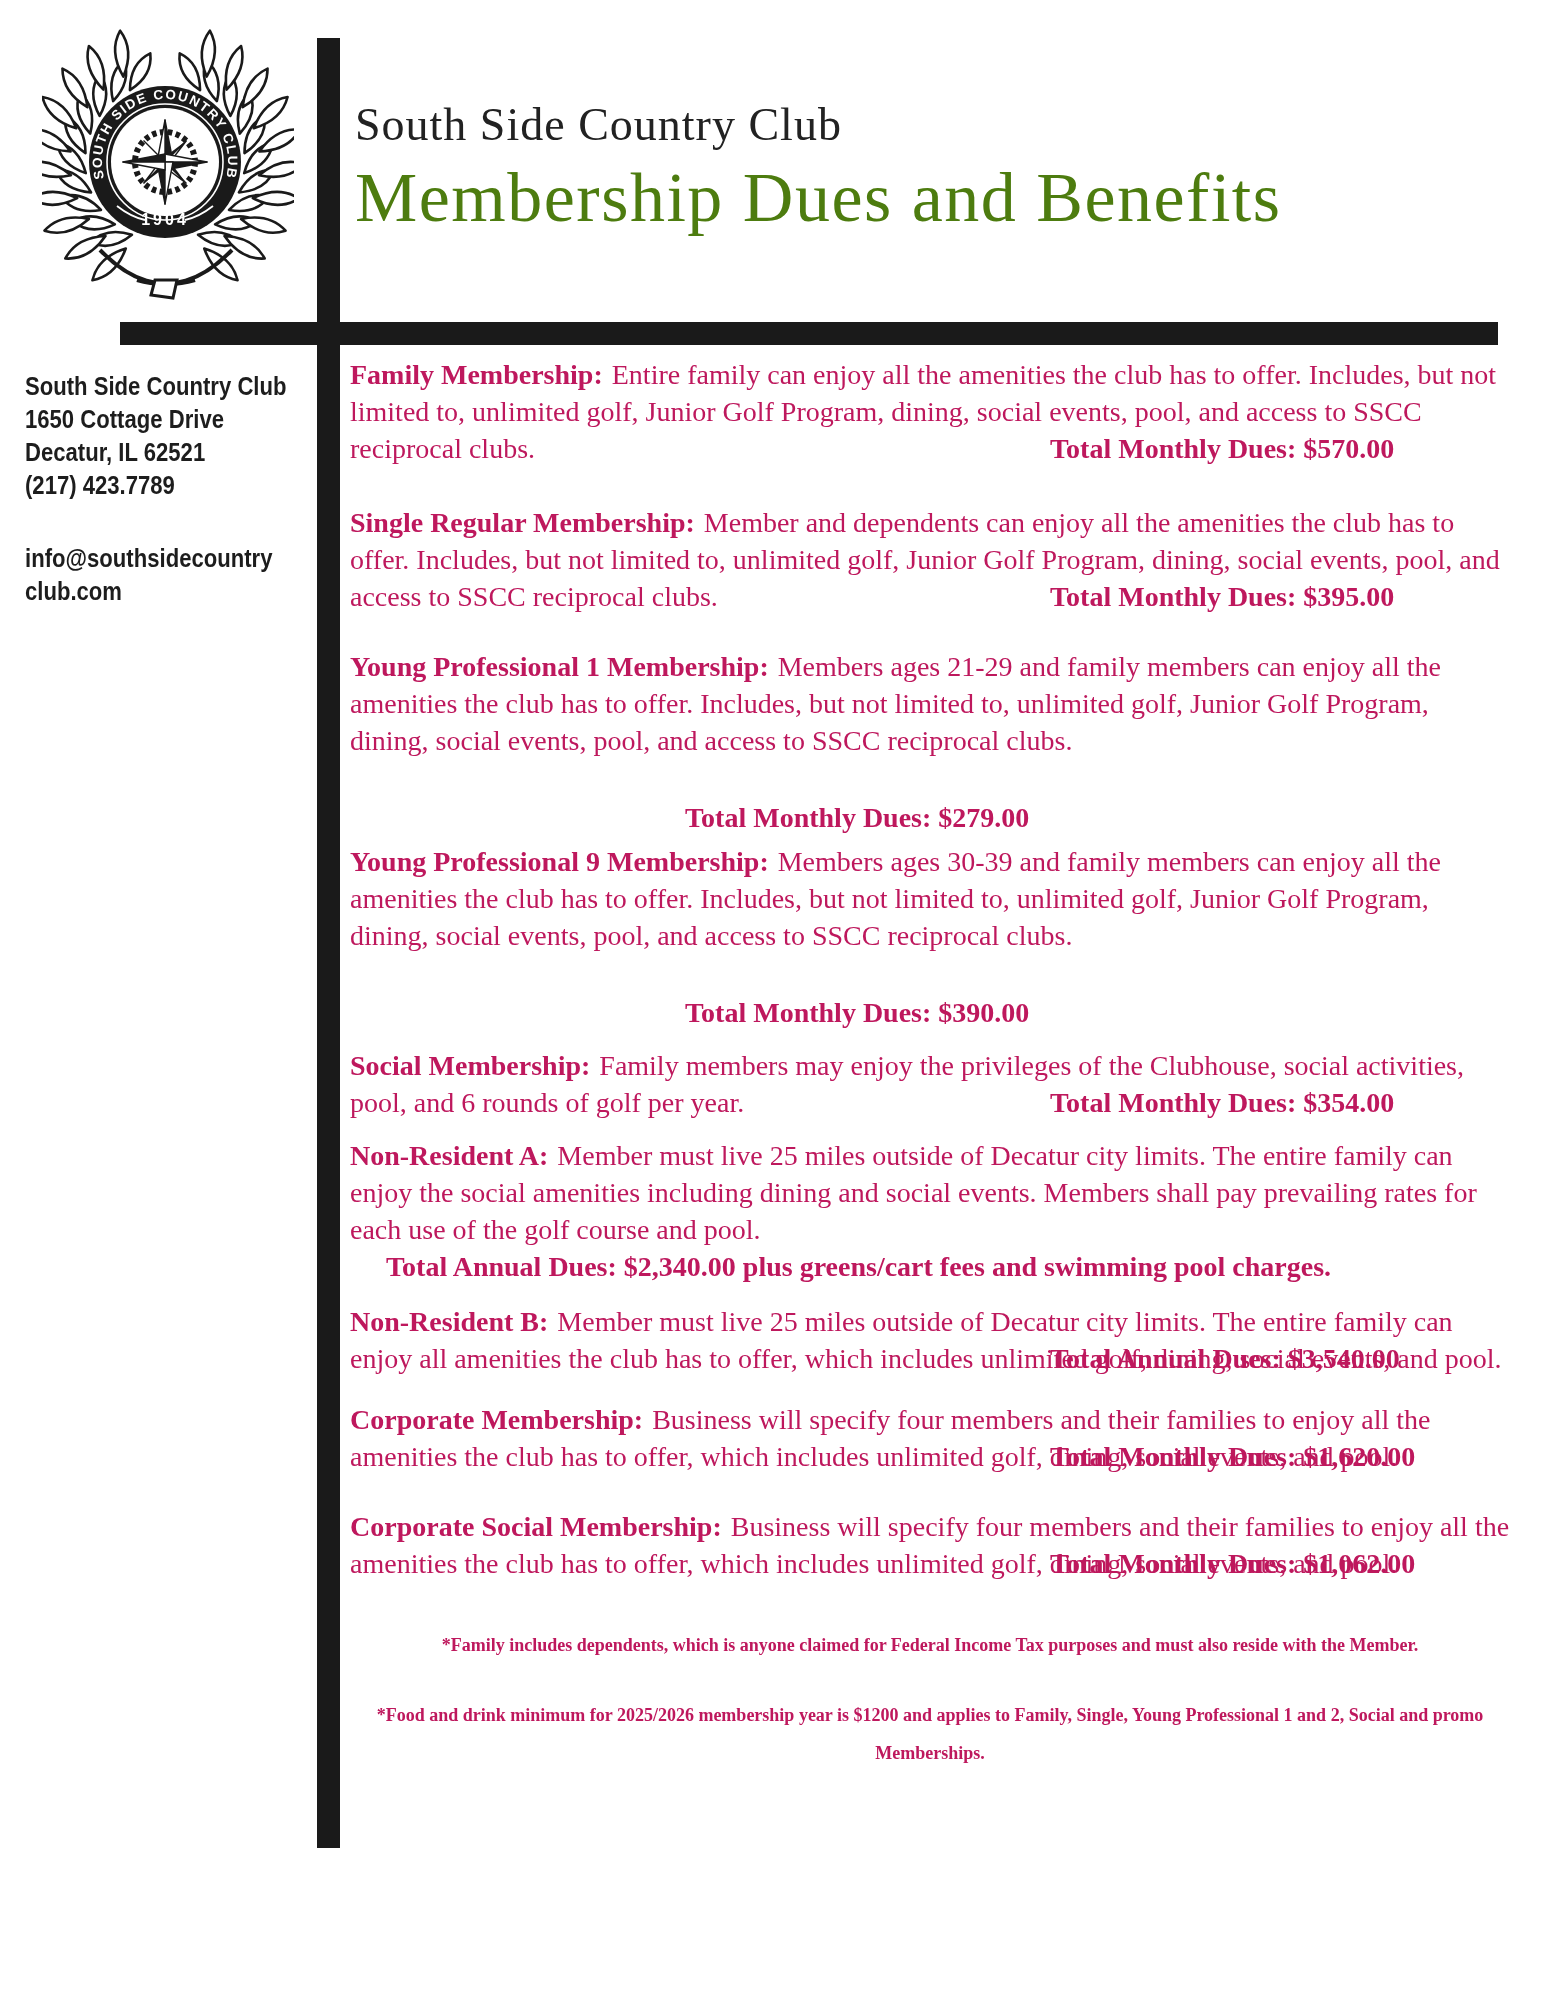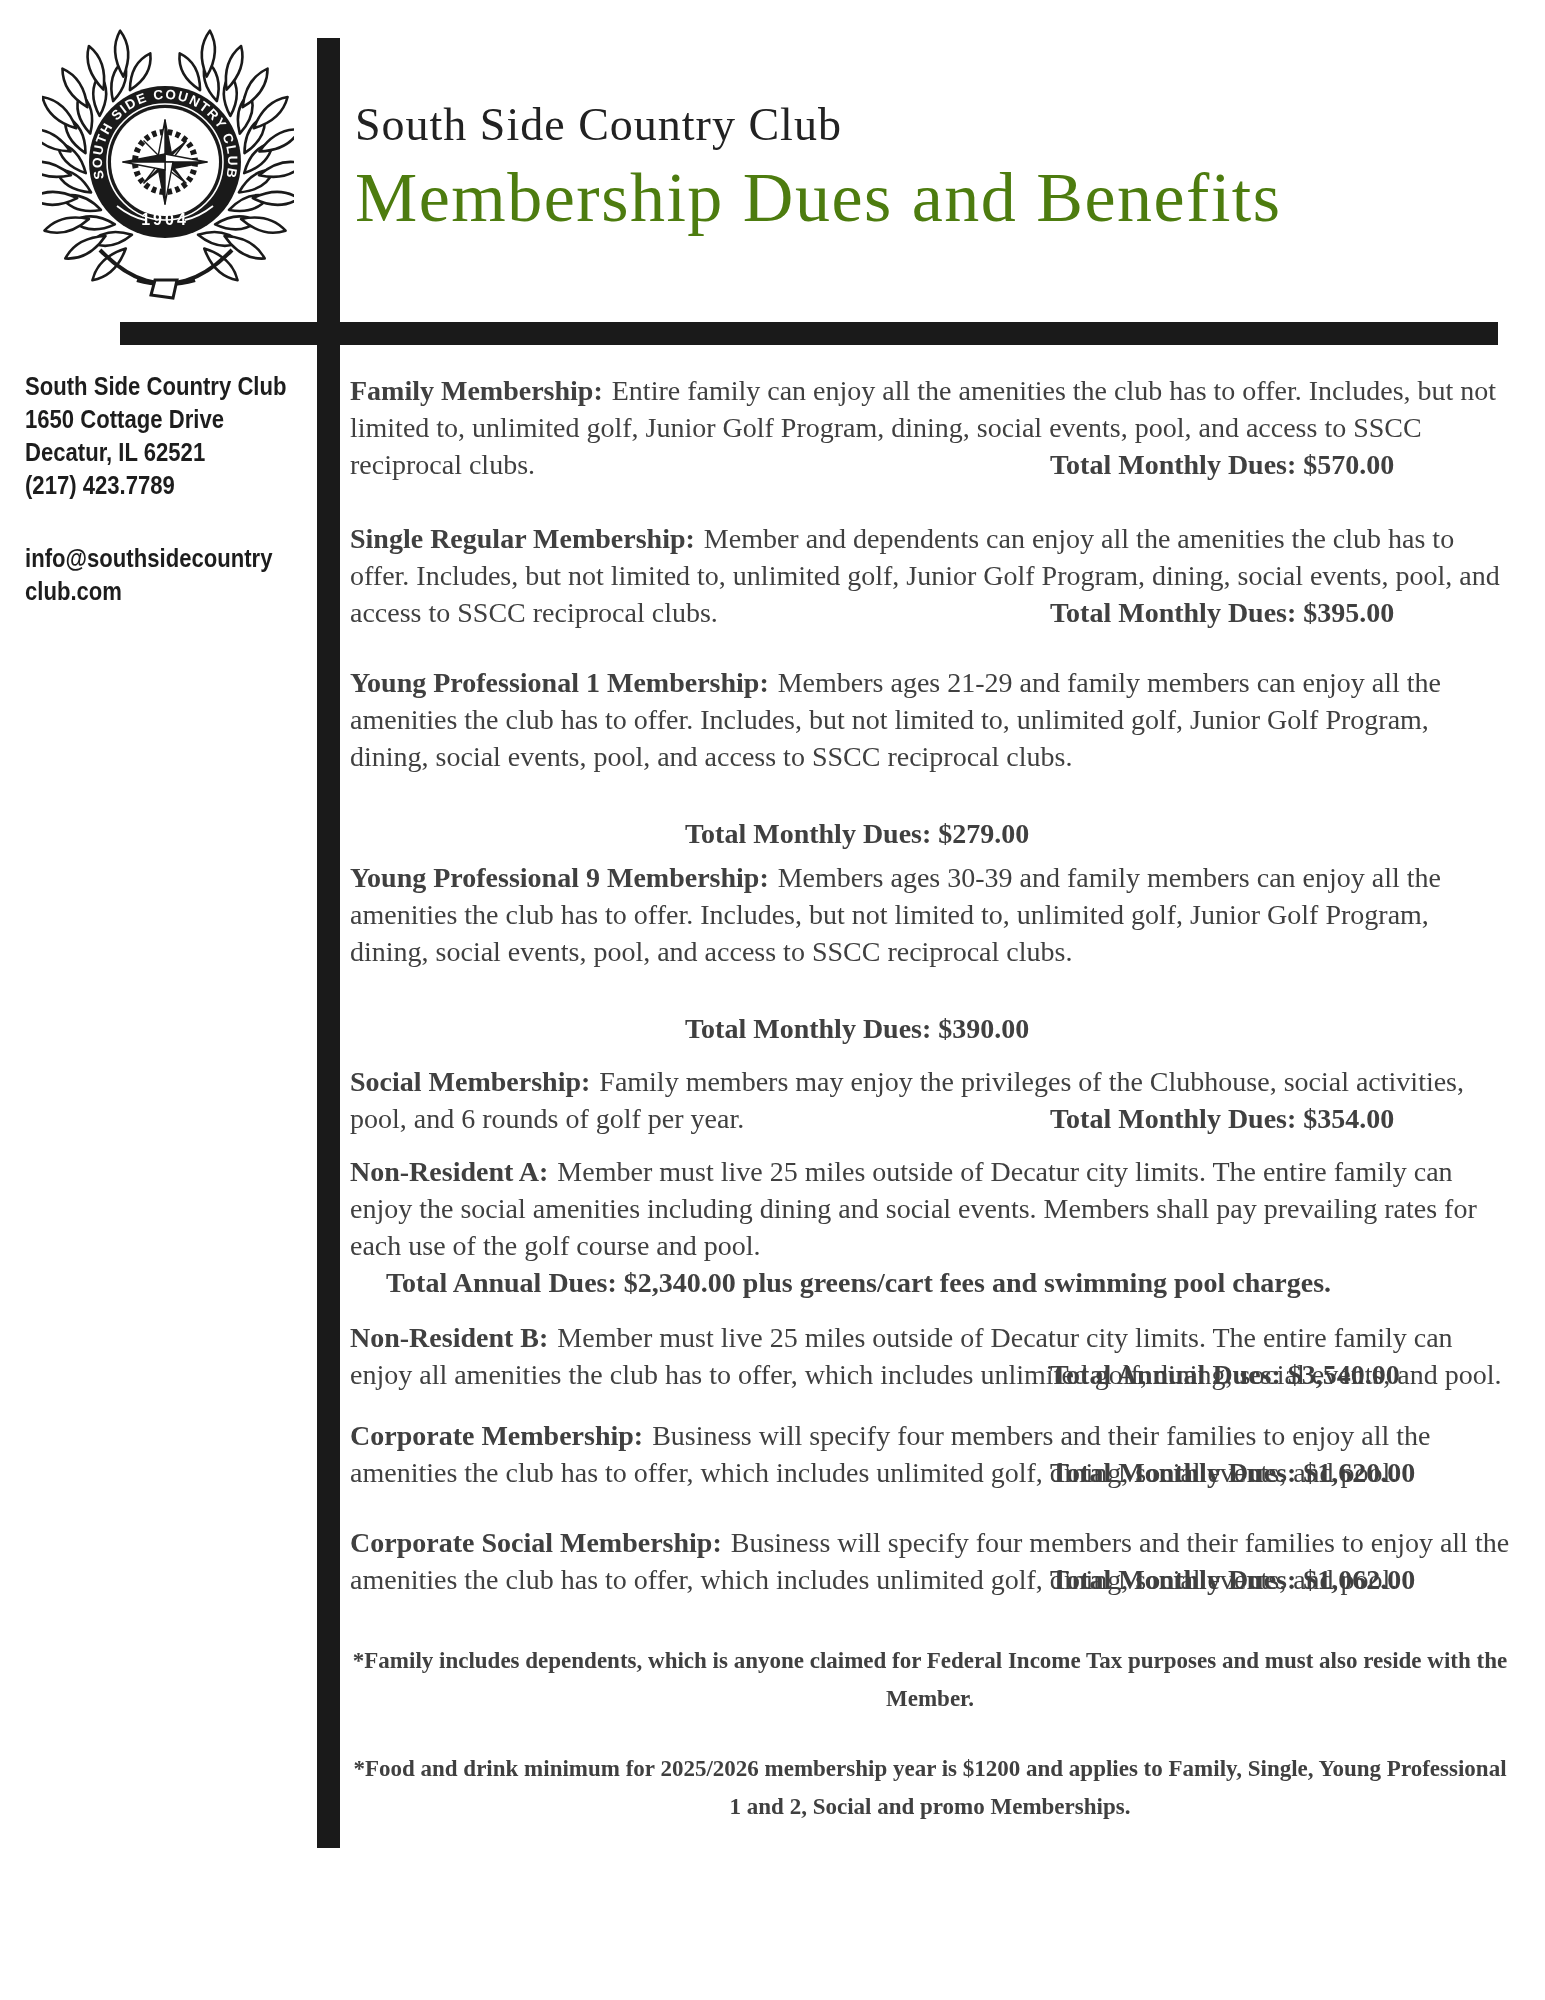--- a/index.html
+++ b/index.html
@@ -19,30 +19,30 @@
   .title-big{font:400 70px/84px "Liberation Serif",serif;letter-spacing:1.5px;color:#4d7c0f;margin-top:4px;}
 
   
   .sidebar{position:absolute;left:25px;top:370px;width:310px;
            font-family:"Liberation Sans",sans-serif;font-weight:700;font-size:26px;line-height:33px;
            color:#1d1d1d;transform:scaleX(0.85);transform-origin:0 0;}
   .sidebar .line{white-space:nowrap;}
   .sidebar .email{margin-top:40px;}
 
   
-  .main{position:absolute;left:350px;top:372px;width:1160px;
-        font-size:28px;line-height:37px;color:#404040;}
+  .main{position:absolute;left:350px;top:356px;width:1160px;
+        font-size:28px;line-height:37px;color:#be185d;}
   .mem{position:relative;margin:0;}
   .mem .lead{font-weight:700;margin-right:9px;}
   .dues{font-weight:700;}
   .dues-tab{position:absolute;left:700px;bottom:0;white-space:nowrap;}
   .dues-indent{display:block;padding-left:335px;margin-top:40px;}
   .dues-line{display:block;padding-left:36px;}
 
-  .footnote{font-weight:700;font-size:23px;line-height:38px;text-align:center;margin:0;}
+  .footnote{font-weight:700;font-size:18px;line-height:38px;text-align:center;margin:0;}
 
   
   .mb37{margin-bottom:37px}.mb33{margin-bottom:33px}.mb7{margin-bottom:7px}
   .mb16{margin-bottom:16px}.mb18{margin-bottom:18px}.mb24{margin-bottom:24px}
   .mb44{margin-bottom:44px}.mb32{margin-bottom:32px}
 </style>
 </head>
 <body>
 
 <div class="page">

